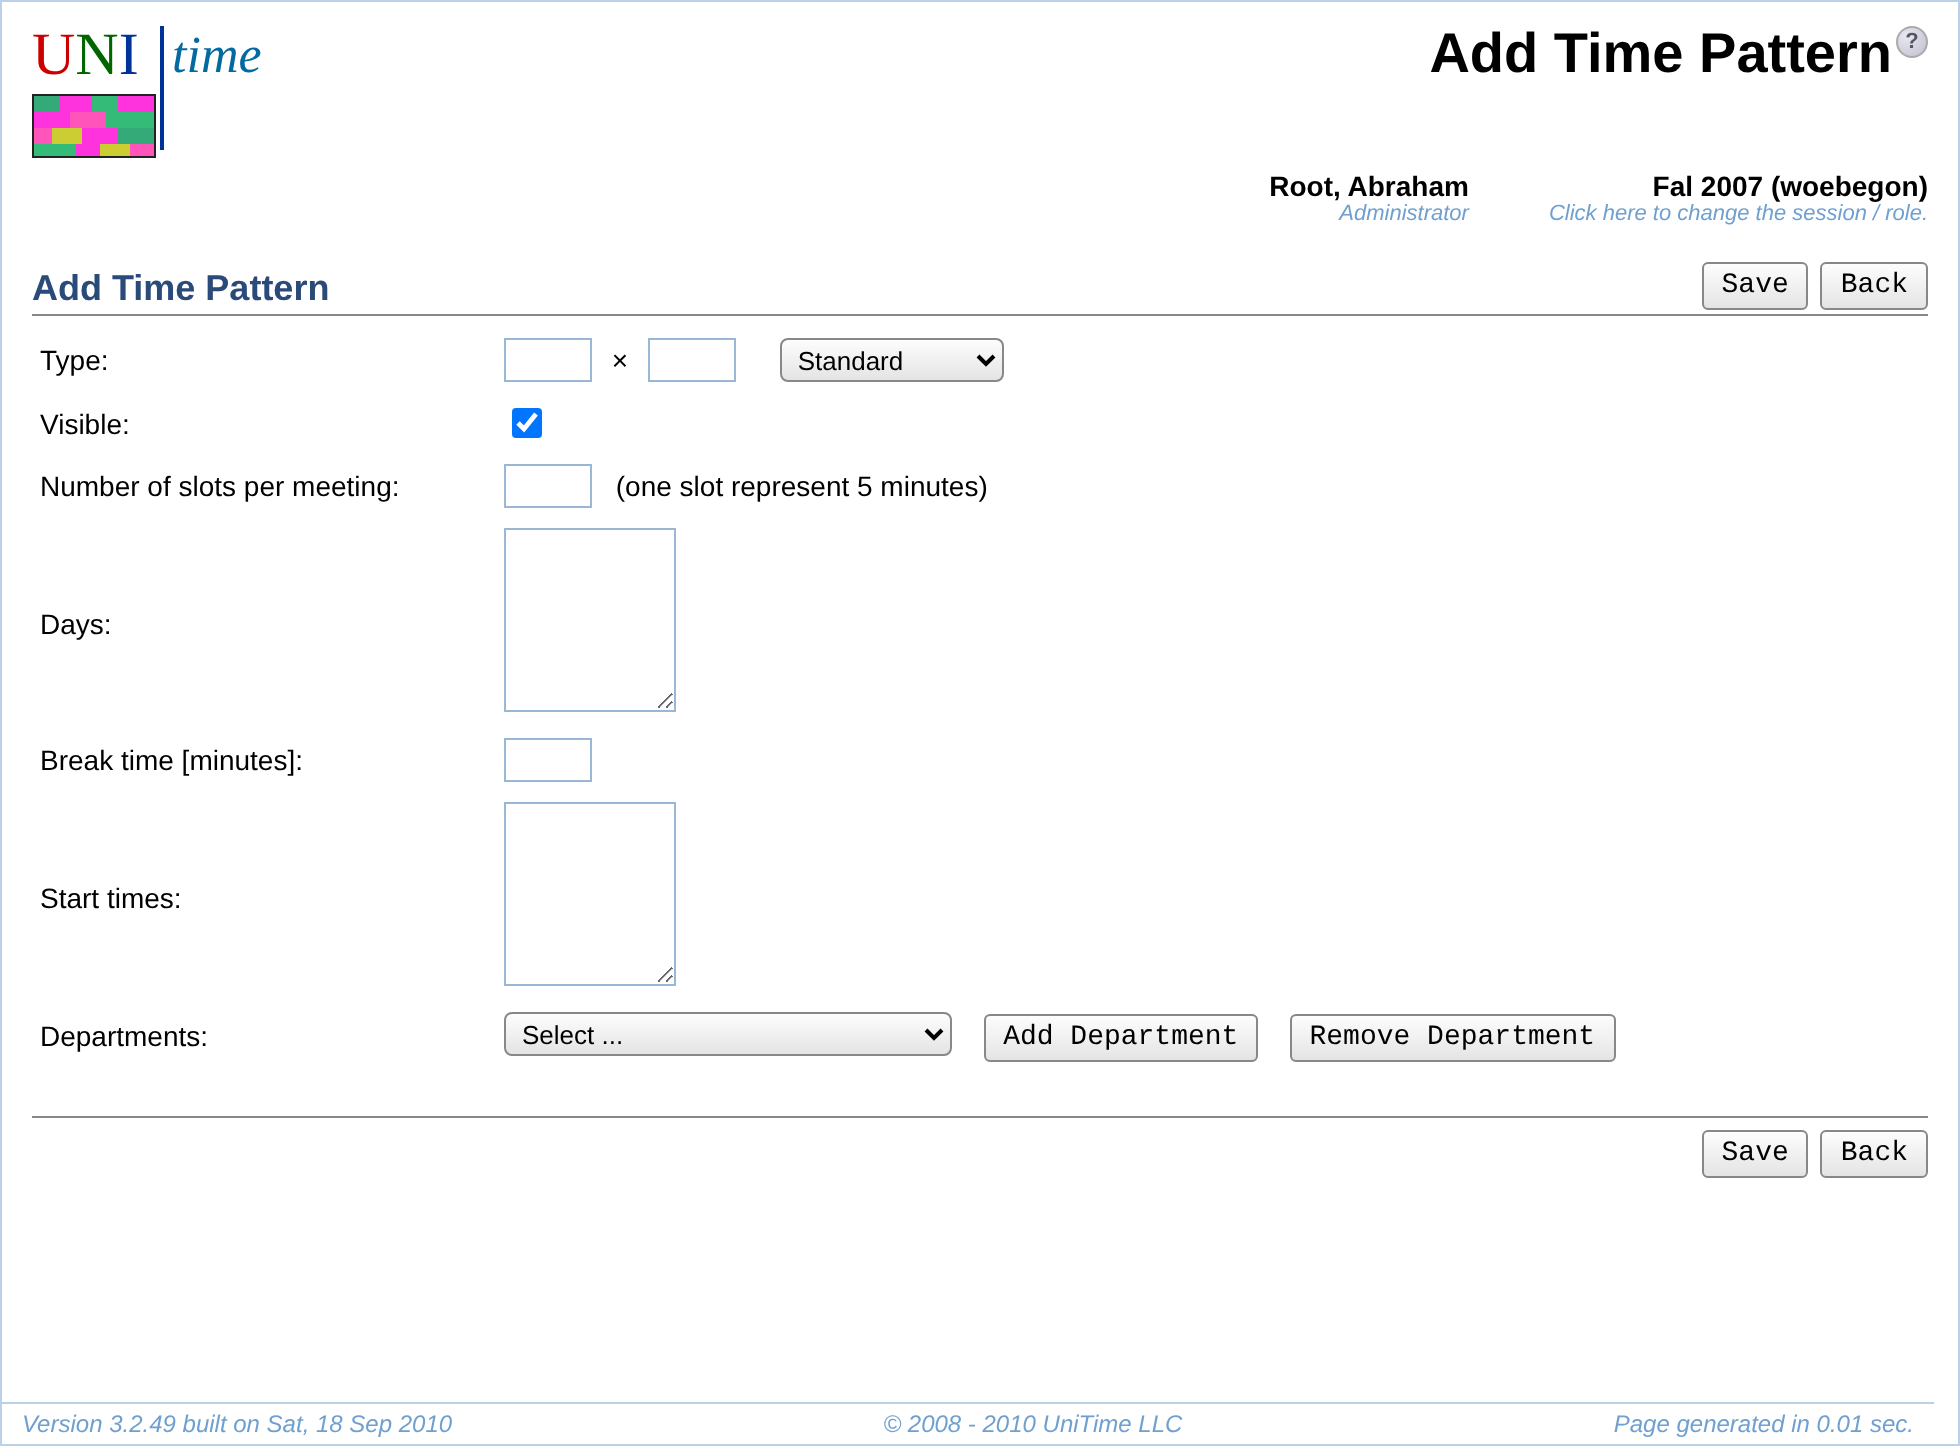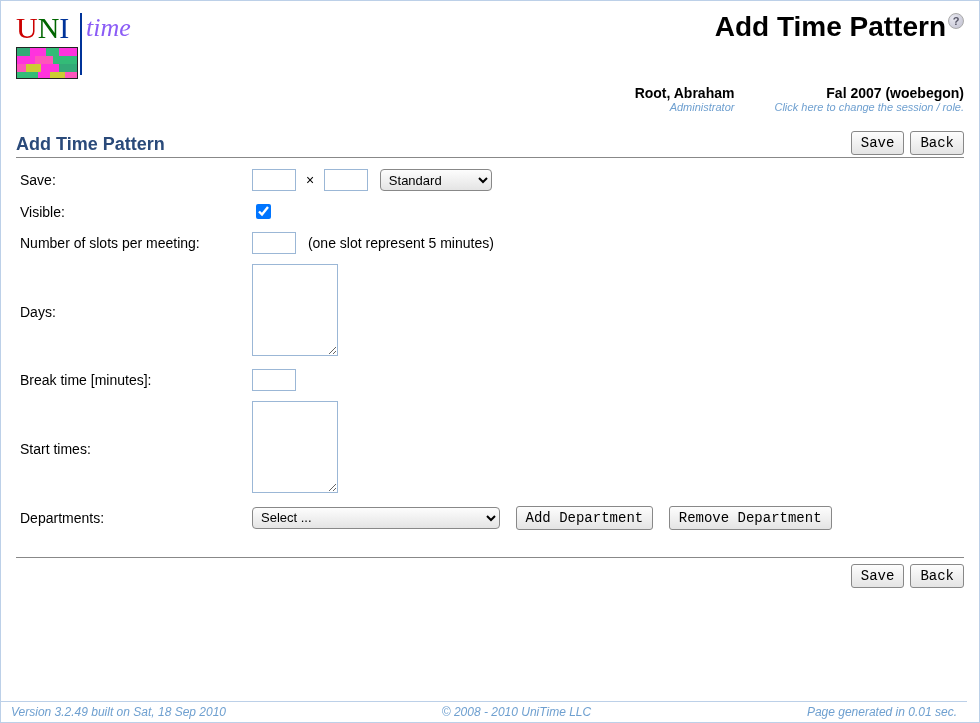--- a/index.html
+++ b/index.html
@@ -16,21 +16,21 @@
   }
   .container { padding: 10px 15px 0 15px; }
   .header { display: flex; justify-content: space-between; align-items: flex-start; }
   .logo { display: flex; align-items: flex-start; }
   .logo-uni { display: flex; font-size: 30px; font-family: Georgia, serif; }
   .logo-u { color: #cc0000; }
   .logo-n { color: #006600; }
   .logo-i { color: #003399; }
   .logo-sep { width: 2px; height: 62px; background: #003399; margin: 2px 4px 0 2px; }
   .logo-right { display: flex; flex-direction: column; }
-  .logo-time { font-family: cursive; font-style: italic; font-size: 26px; color: #8b5cf6; margin-top: 2px; }
+  .logo-time { font-family: cursive; font-style: italic; font-size: 26px; color: #0369a1; margin-top: 2px; }
   .logo-grid { width: 62px; height: 32px; border: 1px solid #222; margin-top: 2px; background:
     linear-gradient(90deg, #3a7 0 22%, #f3d 22% 48%, #3b7 48% 70%, #f3d 70% 100%) 0 0/100% 8px no-repeat,
     linear-gradient(90deg, #f3d 0 30%, #f5b 30% 60%, #3b7 60% 100%) 0 8px/100% 8px no-repeat,
     linear-gradient(90deg, #f5b 0 15%, #cc3 15% 40%, #f3d 40% 70%, #3a7 70% 100%) 0 16px/100% 8px no-repeat,
     linear-gradient(90deg, #3b7 0 35%, #f3d 35% 55%, #cc3 55% 80%, #f5b 80% 100%) 0 24px/100% 8px no-repeat;
   }
   .header-right { text-align: right; }
   .page-title-big {
     font-size: 28px;
     font-weight: bold;
@@ -69,22 +69,22 @@
 
   input.text-long { width: 370px; height: 22px; border: 1px solid #9bb7d6; padding: 1px 3px; }
   input.text-small { width: 44px; height: 22px; border: 1px solid #9bb7d6; padding: 1px 3px; }
   input.text-xsmall { width: 44px; height: 22px; border: 1px solid #9bb7d6; padding: 1px 3px; }
   .mult { margin: 0 6px; }
   select.ui-select {
     height: 22px; border: 1px solid #888; border-radius: 4px;
     background: linear-gradient(#fdfdfd, #e4e4e4);
     padding: 0 4px; font-size: 13px;
   }
-  select.type-select { width: 112px; margin-left: 8px; }
-  select.dept-select { width: 248px; }
+  select.type-select { width: 112px; margin-left: 18px; }
+  select.dept-select { width: 224px; }
   input[type=checkbox].chk { width: 15px; height: 15px; }
   .hint { margin-left: 8px; }
   textarea.ta { width: 86px; height: 92px; border: 1px solid #9bb7d6; resize: both; }
 
   .bottom-bar {
     display: flex; justify-content: flex-end; border-top: 1px solid #888;
     margin-top: 22px; padding-top: 6px;
   }
 
   .footer {
@@ -136,21 +136,21 @@
     <div class="section-title">Add Time Pattern</div>
     <div class="btn-row">
       <button class="ui-btn">Save</button>
       <button class="ui-btn">Back</button>
     </div>
   </div>
 
   <table class="form">
     <tbody>
     <tr>
-      <td class="label">Save:</td>
+      <td class="label">Type:</td>
       <td>
         <input type="text" class="text-small" value="" style="">
         <span class="mult">×</span>
         <input type="text" class="text-small" value="" style="">
         <select class="ui-select type-select">
           <option>Standard</option>
         </select>
       </td>
     </tr>
     <tr>

